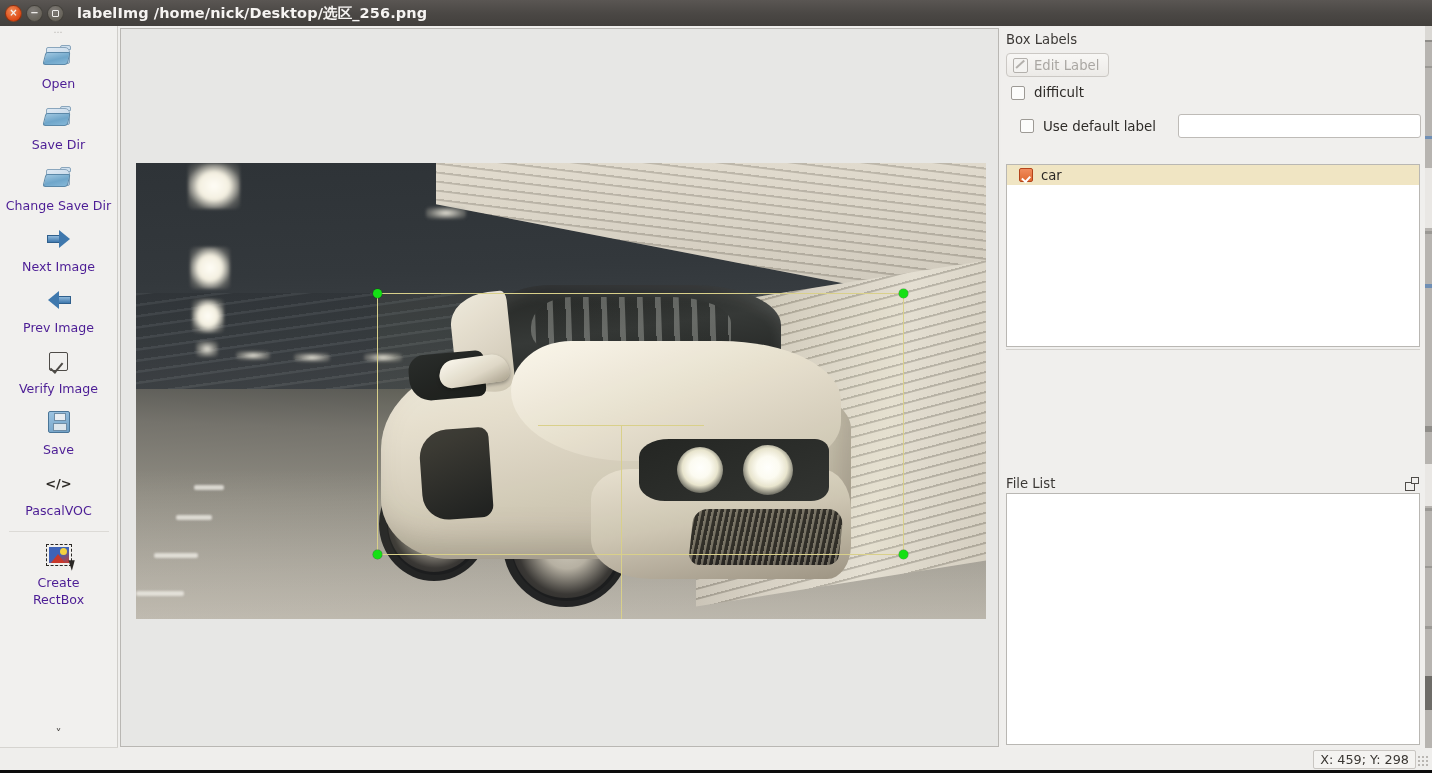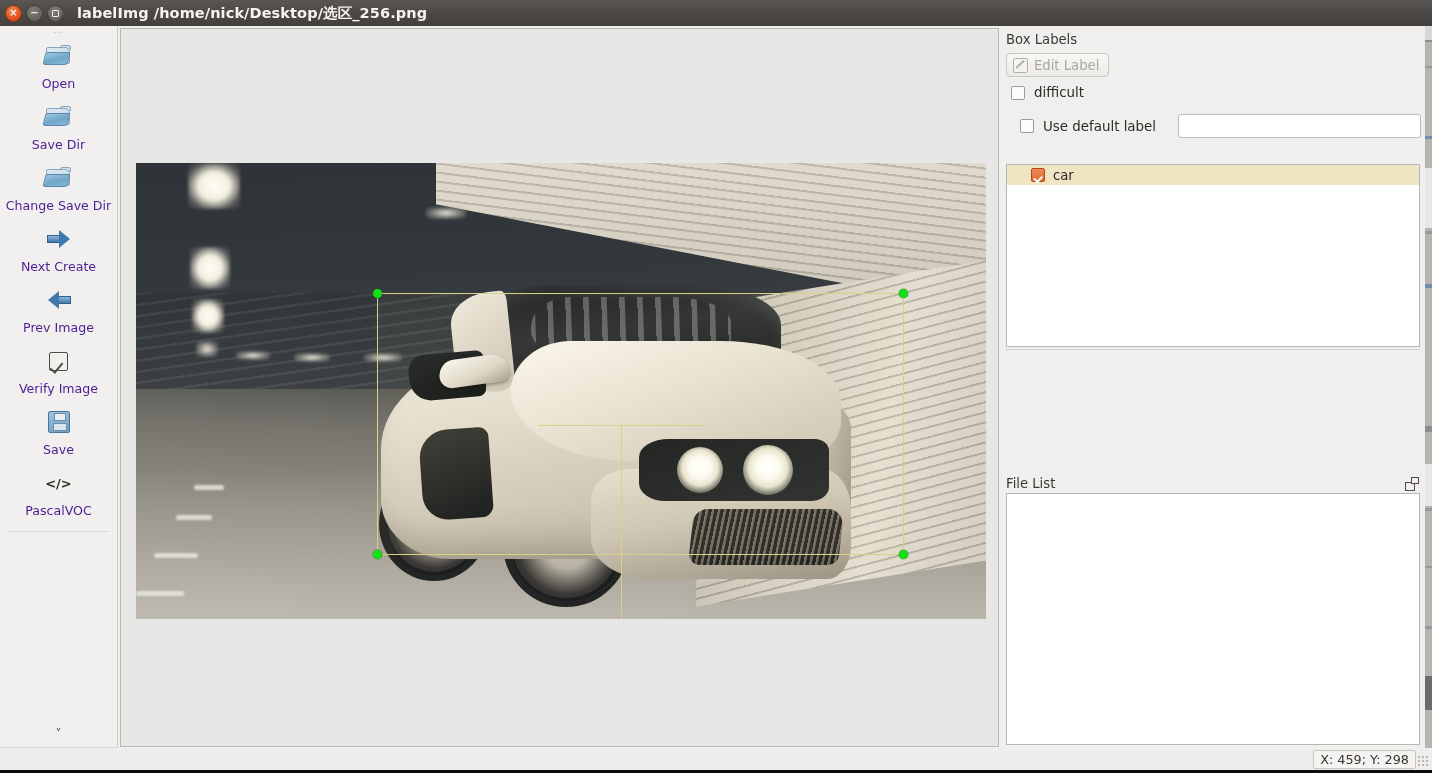--- a/index.html
+++ b/index.html
@@ -334,21 +334,21 @@
   }
   #labellist {
     position: absolute; left: 5px; top: 137px;
     width: 414px; height: 183px;
     background: #ffffff;
     border: 1px solid #b9b7b3;
     overflow: hidden;
   }
   .lbl-item {
     height: 20px; display: flex; align-items: center; gap: 8px;
-    padding-left: 24px;
+    padding-left: 12px;
     font-size: 13.2px; color: #2b2825;
   }
   .lbl-item.sel { background: #f0e5c3; }
   .box.checked-orange {
     border-color: #b5441a;
     background: linear-gradient(180deg, #f08050, #e2enough 100%);
     background: linear-gradient(180deg, #f08b5c 0%, #e06a31 100%);
     position: relative;
   }
   .box.checked-orange:after {
@@ -549,21 +549,21 @@
       <div class="tlabel">Change Save Dir</div>
     </div>
 
     <div class="tool">
       <div class="ticon">
         <div class="arrow right">
             <div class="shaft"></div>
             <div class="head"></div>
           </div>
       </div>
-      <div class="tlabel">Next Create</div>
+      <div class="tlabel">Next Image</div>
     </div>
 
     <div class="tool">
       <div class="ticon">
         <div class="arrow left">
             <div class="shaft"></div>
             <div class="head"></div>
           </div>
       </div>
       <div class="tlabel">Prev Image</div>
@@ -588,20 +588,34 @@
 
     <div class="tool">
       <div class="ticon">
         <span class="codeicon">&lt;/&gt;</span>
       </div>
       <div class="tlabel">PascalVOC</div>
     </div>
 
     <div class="tb-sep"></div>
 
+    <div class="tool">
+      <div class="ticon">
+        <div class="rbicon">
+          <div class="pic">
+              <div class="sun"></div>
+              <div class="mnt"></div>
+            </div>
+          <div class="dots"></div>
+          <div class="cur"></div>
+        </div>
+      </div>
+      <div class="tlabel">Create
+RectBox</div>
+    </div>
 
     <div id="tb-spacer"></div>
     <div id="tb-expander">˅</div>
     <div id="tb-bottomline"></div>
   </div>
 
   <div id="canvas-wrap">
     <div id="canvas">
 
       <div id="photo">

